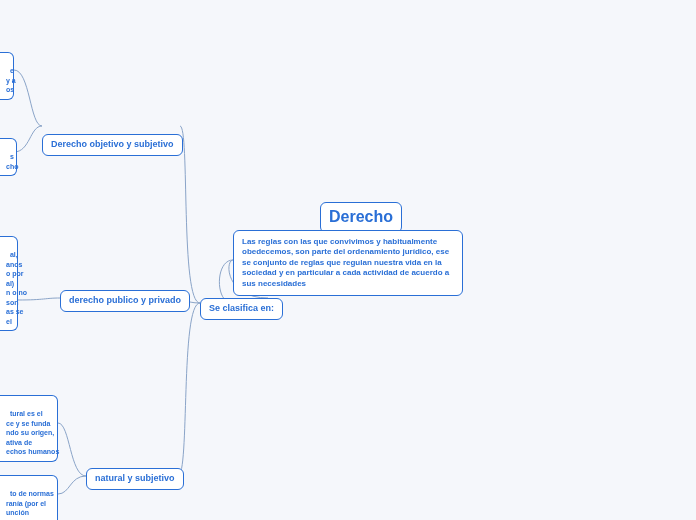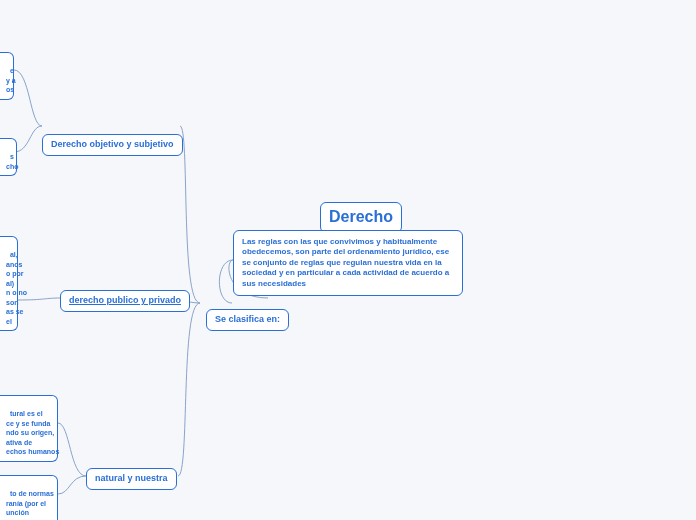--- a/index.html
+++ b/index.html
@@ -80,34 +80,34 @@
 </svg>
 
 <div class="node center" style="left:320px; top:202px;">
   <span>Derecho</span>
 </div>
 
 <div class="node desc" style="left:233px; top:230px; width:230px;">
   <span>Las reglas con las que convivimos y habitualmente obedecemos, son parte del ordenamiento jurídico, ese se conjunto de reglas que regulan nuestra vida en la sociedad y en particular a cada actividad de acuerdo a sus necesidades</span>
 </div>
 
-<div class="node small" style="left:200px; top:309px;margin-left:6px;">
+<div class="node small" style="left:200px; top:298px;">
   <span>Se clasifica en:</span>
 </div>
 
 <div class="node small" style="left:42px; top:134px;">
   <span>Derecho objetivo y subjetivo</span>
 </div>
 
-<div class="node small" style="left:60px; top:290px;text-decoration:underline;">
+<div class="node small" style="left:60px; top:290px;">
   <span>derecho publico y privado</span>
 </div>
 
 <div class="node small" style="left:86px; top:468px;">
-  <span>natural y nuestra</span>
+  <span>natural y subjetivo</span>
 </div>
 
 <div class="node partial" style="left:0px; top:52px; width:14px; white-space:pre;">
   <span>e
 y a
 os</span>
 </div>
 
 <div class="node partial" style="left:0px; top:138px; width:17px; white-space:pre;">
   <span>s

